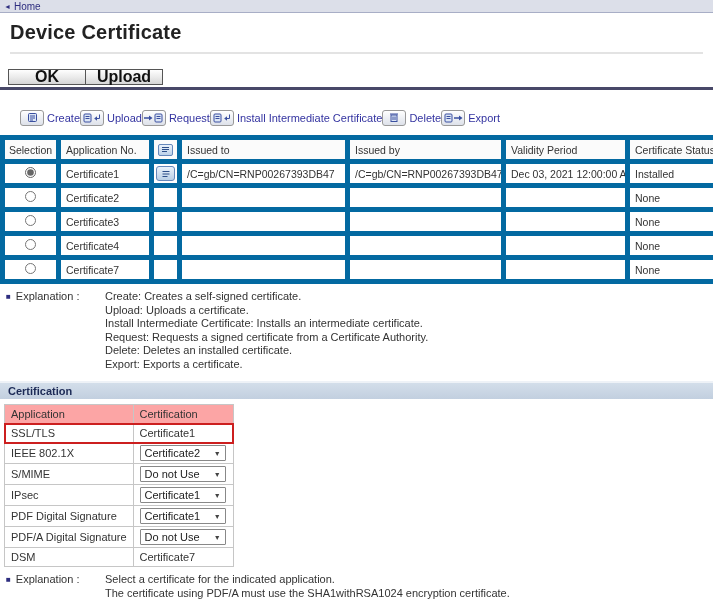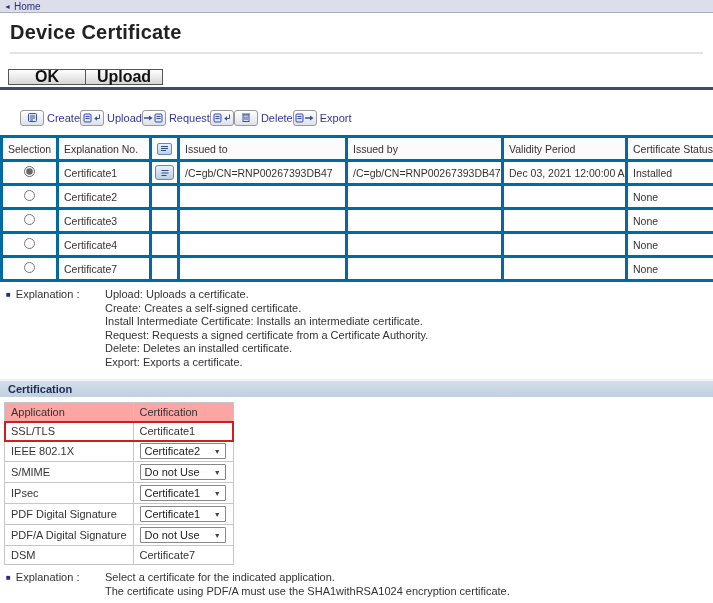--- a/index.html
+++ b/index.html
@@ -30,21 +30,21 @@
   .toolbar { display:flex; align-items:center; margin:19px 0 0 20px; height:17px; }
   .tool-item { display:flex; align-items:center; gap:3px; cursor:pointer; }
   .tool-item .label { color:#3333a0; font-size:11px; }
   .tool-btn { width:24px; height:16px; border:1px solid #999; border-radius:3px;
     background:linear-gradient(#ffffff,#dde1ea); display:inline-flex; align-items:center;
     justify-content:center; gap:1px; }
 
   
   table.certs { border-collapse:collapse; width:713px; margin-top:9px; table-layout:fixed;
     font-size:10.5px; }
-  table.certs th, table.certs td { border:3px solid #0369a1; padding:2px 5px; height:24px;
+  table.certs th, table.certs td { border:5px solid #0369a1; padding:2px 5px; height:24px;
     text-align:left; font-weight:normal; white-space:nowrap; overflow:hidden; }
   table.certs th { background:#fbfbfb; color:#333; }
   table.certs td.center, table.certs th.center { text-align:center; padding:1px 2px; }
   input[type=radio] { width:11px; height:11px; accent-color:#666; }
   .details-btn { display:inline-flex; align-items:center; justify-content:center;
     width:19px; height:15px; border:1px solid #6688bb; border-radius:3px; cursor:pointer;
     background:linear-gradient(#eaf2fb,#b9cfe6); }
   .details-glyph-sm { display:inline-flex; align-items:center; justify-content:center;
     width:15px; height:12px; border:1px solid #6688bb; border-radius:2px;
     background:linear-gradient(#eaf2fb,#bcd1e8); }
@@ -146,20 +146,21 @@
       <svg width="9" height="10" viewBox="0 0 9 10">
           <rect x="1" y="1" width="7" height="8" rx="1" fill="#dce6f5" stroke="#3a4fa0"></rect>
           <line x1="2.5" y1="3.5" x2="6.5" y2="3.5" stroke="#3a4fa0"></line>
           <line x1="2.5" y1="5.5" x2="6.5" y2="5.5" stroke="#3a4fa0"></line>
         </svg>
       <svg width="8" height="10" viewBox="0 0 8 10">
           <path d="M6.5 1.5 v4 H3" stroke="#3a4fa0" fill="none"></path>
           <path d="M4 3.2 L1.2 5.5 L4 7.8 z" fill="#3a4fa0"></path>
         </svg>
     </span>
+    <span class="label">Install Intermediate Certificate</span>
   </span>
 
   <span class="tool-item">
     <span class="tool-btn">
       <svg width="10" height="11" viewBox="0 0 10 11">
           <rect x="2" y="3" width="6" height="6.5" fill="#dce6f5" stroke="#3a4fa0"></rect>
           <line x1="1" y1="2" x2="9" y2="2" stroke="#3a4fa0"></line>
           <line x1="4" y1="4.5" x2="4" y2="8" stroke="#3a4fa0"></line>
           <line x1="6" y1="4.5" x2="6" y2="8" stroke="#3a4fa0"></line>
         </svg>
@@ -189,21 +190,21 @@
       <col style="width:93px">
       <col style="width:28px">
       <col style="width:168px">
       <col style="width:156px">
       <col style="width:124px">
       <col style="width:88px">
     </colgroup>
   <tbody>
       <tr>
     <th class="center">Selection</th>
-    <th>Explanation No.</th>
+    <th>Application No.</th>
     <th class="center">
       <span class="details-glyph-sm">
         <svg width="9" height="7" viewBox="0 0 9 7">
               <line x1="1" y1="1.5" x2="8" y2="1.5" stroke="#2d4f8a"></line>
               <line x1="1" y1="3.5" x2="8" y2="3.5" stroke="#2d4f8a"></line>
               <line x1="1" y1="5.5" x2="6" y2="5.5" stroke="#2d4f8a"></line>
             </svg>
       </span>
     </th>
     <th>Issued to</th>
@@ -266,22 +267,22 @@
   </tr>
 </tbody>
   </table>
 
 <div class="explain">
   <span class="head">
     <span class="sq">■</span>
     <span>Explanation :</span>
   </span>
   <span class="lines">
+    <div>Create: Creates a self-signed certificate.</div>
     <div>Upload: Uploads a certificate.</div>
-    <div>Create: Creates a self-signed certificate.</div>
     <div>Install Intermediate Certificate: Installs an intermediate certificate.</div>
     <div>Request: Requests a signed certificate from a Certificate Authority.</div>
     <div>Delete: Deletes an installed certificate.</div>
     <div>Export: Exports a certificate.</div>
   </span>
 </div>
 
 <div class="section-bar">
   <span class="t">Certification</span>
 </div>

